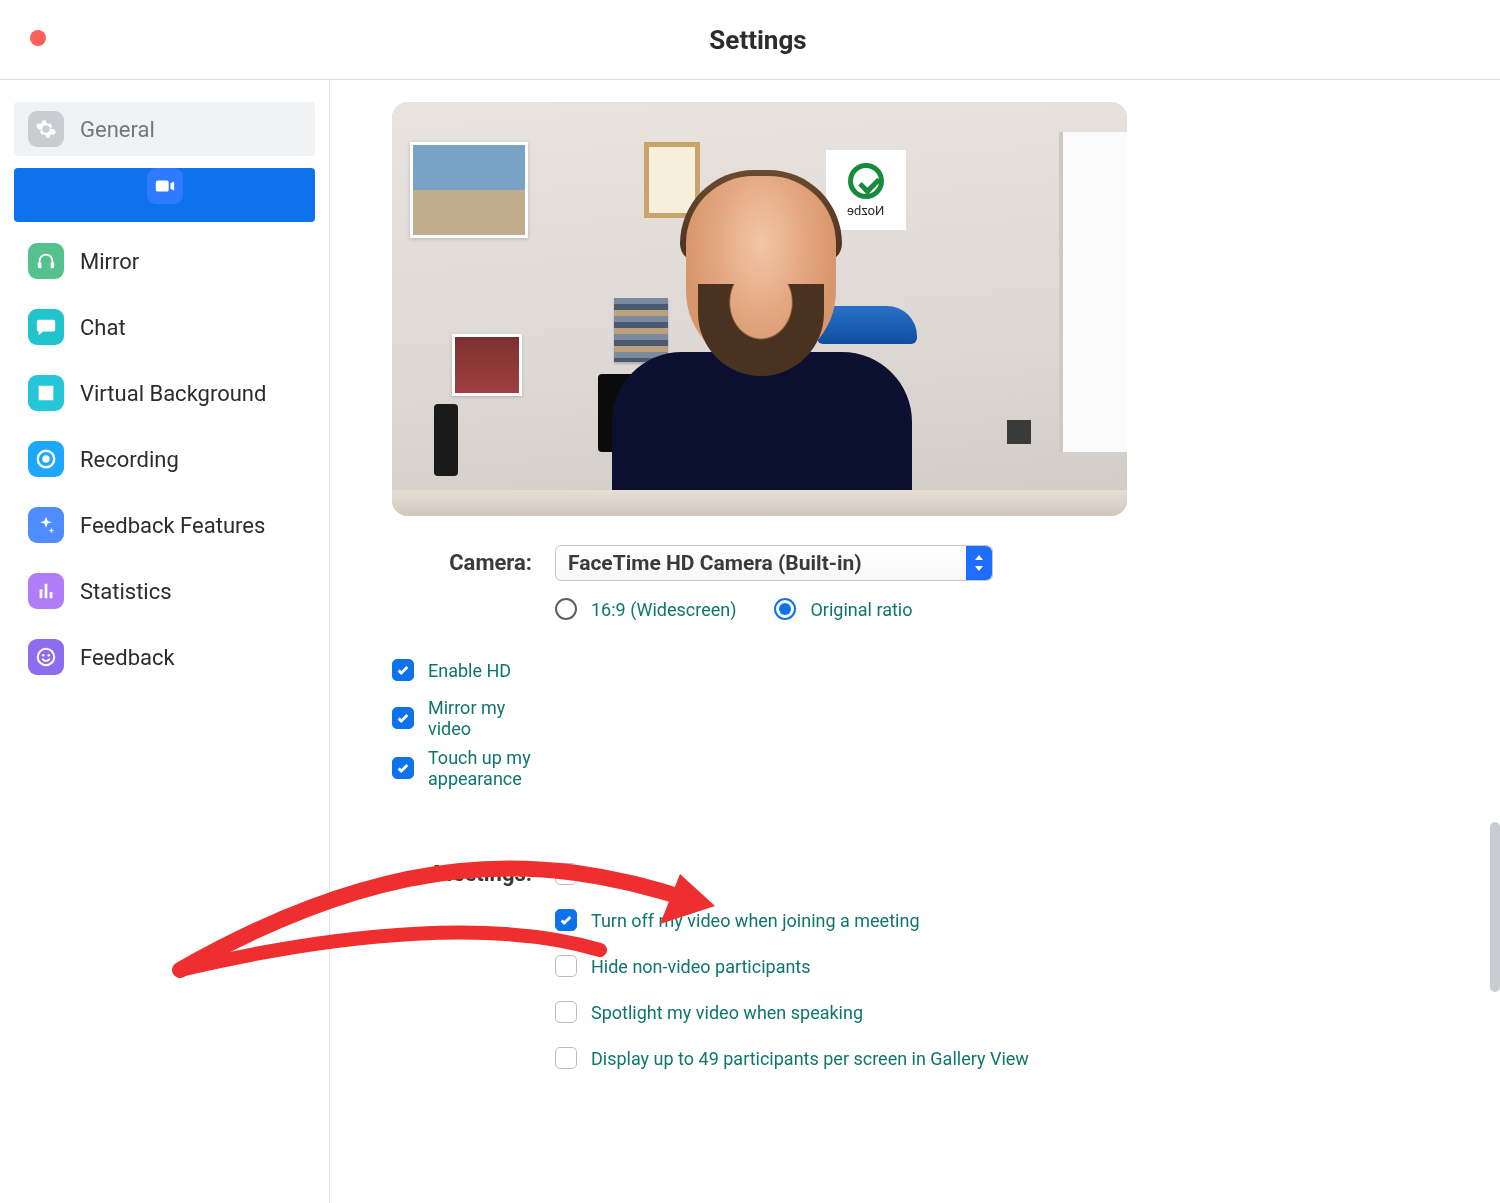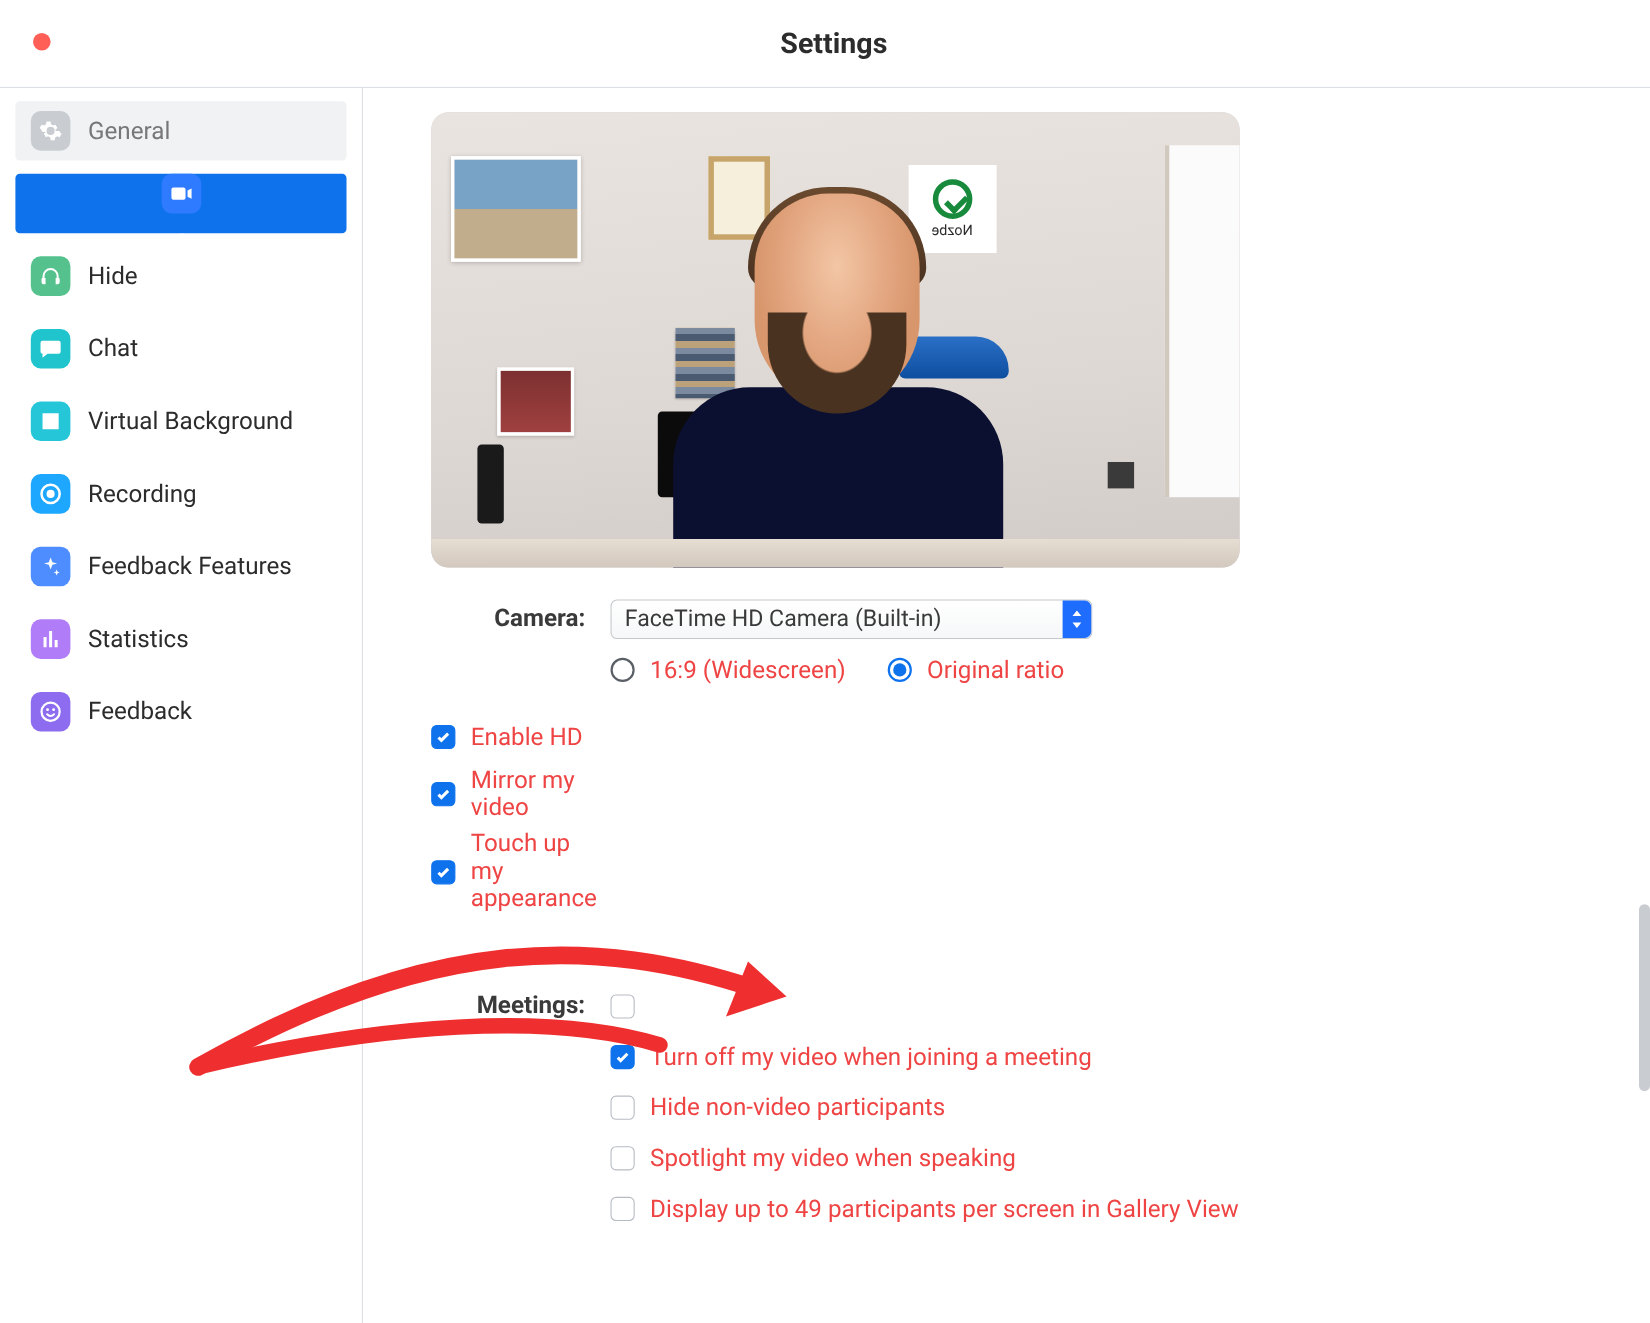--- a/index.html
+++ b/index.html
@@ -73,20 +73,21 @@
     display: flex;
     align-items: center;
     gap: 16px;
     height: 54px;
     padding: 0 14px;
     border-radius: 4px;
     font-size: 22px;
     color: #2c2c2c;
     cursor: pointer;
     margin-bottom: 12px;
+    margin-top: 10px;
   }
   .side-item .icon {
     width: 36px; height: 36px;
     border-radius: 9px;
     display: flex; align-items: center; justify-content: center;
     flex: 0 0 36px;
   }
   .side-item.selected {
     background: var(--accent2);
     color: #ffffff;
@@ -239,20 +240,21 @@
   
   .select {
     flex: 0 0 438px;
     height: 36px;
     border: 1px solid #c5c8cc;
     border-radius: 6px;
     display: flex; align-items: center; justify-content: space-between;
     padding: 0 0 0 12px;
     font-size: 21px;
     background: linear-gradient(#ffffff,#f6f7f8);
+    font-weight: bold;
   }
   .select .caret {
     width: 26px; height: 34px;
     border-radius: 0 6px 6px 0;
     background: #1f6dff;
     display:flex; align-items:center; justify-content:center;
   }
   .select .caret svg { width:12px; height:16px; fill:#fff; }
 
   
@@ -273,21 +275,21 @@
     width: 22px; height: 22px; border-radius: 5px;
     border: 1.6px solid #b7bcc3;
     background: #ffffff;
     display:inline-flex; align-items:center; justify-content:center;
     flex: 0 0 22px;
   }
   .chk.checked {
     background: var(--accent2); border-color: var(--accent2);
   }
   .chk.checked svg { width:14px; height:14px; stroke:#fff; stroke-width:3.2; fill:none; }
-  .opt { font-size: 22px; color:#ef4444; }
+  .opt { font-size: 18px; color:#0f766e; }
 
   .spacer20 { height: 20px; grid-column: 1 / span 2; }
 
   
   .arrow-annot {
     position: absolute;
     left: -170px;
     top: 730px;
     width: 660px;
     height: 200px;
@@ -334,21 +336,21 @@
       </span>
       <span>Video</span>
     </div>
 
     <div class="side-item">
       <span class="icon ic-audio">
         <svg viewBox="0 0 24 24">
             <path d="M4 14v-2a8 8 0 1 1 16 0v2h-2v-2a6 6 0 0 0-12 0v2zm0 0h3v6H5a2 2 0 0 1-2-2v-3a1 1 0 0 1 1-1zm13 0h3a1 1 0 0 1 1 1v3a2 2 0 0 1-2 2h-2z"></path>
           </svg>
       </span>
-      <span>Hide</span>
+      <span>Mirror</span>
     </div>
 
     <div class="side-item">
       <span class="icon ic-chat">
         <svg viewBox="0 0 24 24">
             <path d="M4 4h16a2 2 0 0 1 2 2v9a2 2 0 0 1-2 2H9l-5 4v-4a2 2 0 0 1-2-2V6a2 2 0 0 1 2-2z"></path>
           </svg>
       </span>
       <span>Chat</span>
     </div>

